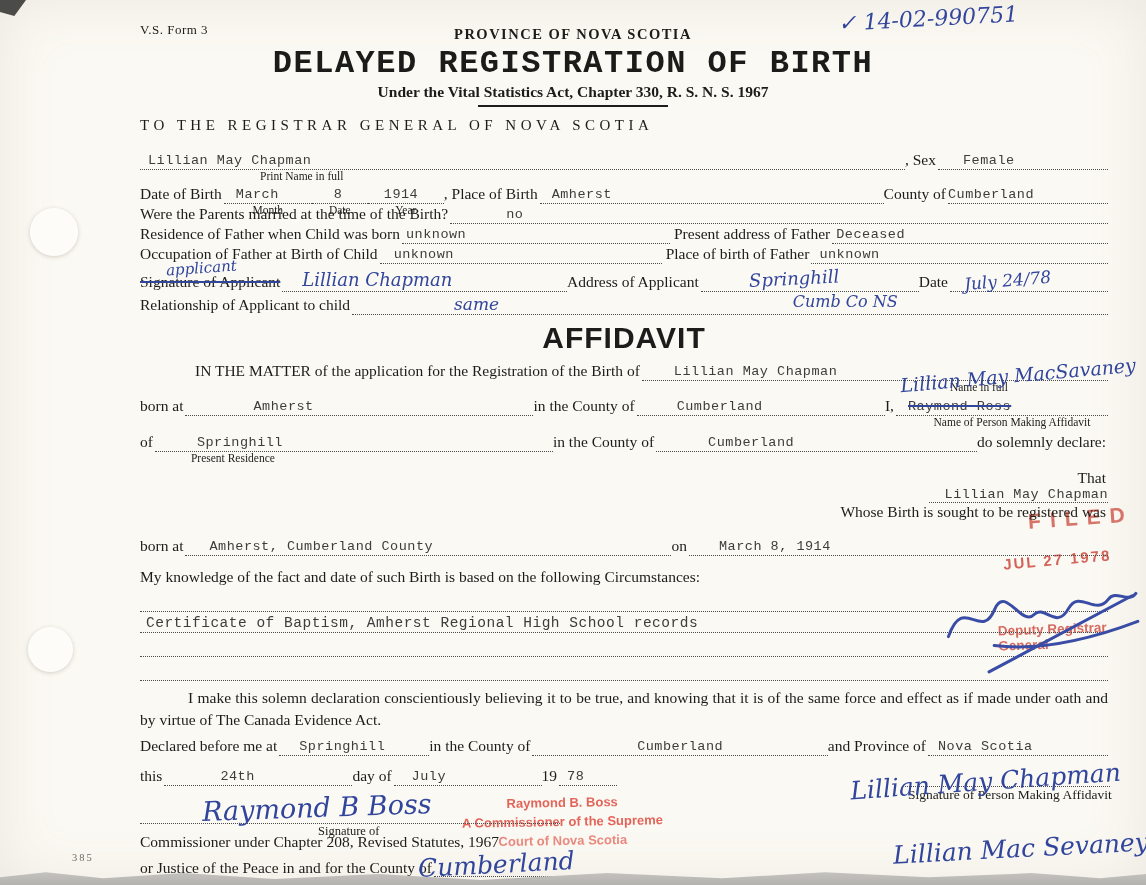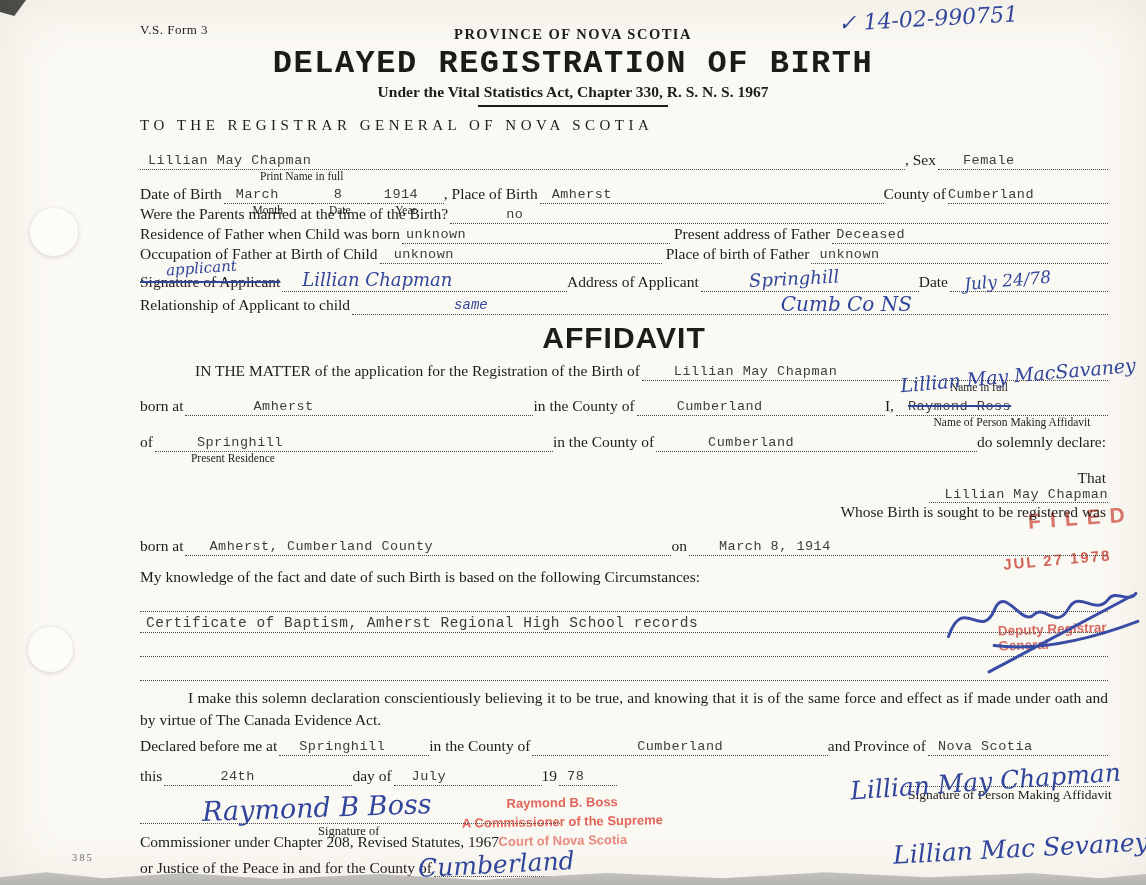--- a/index.html
+++ b/index.html
@@ -164,32 +164,32 @@
       <span class="lbl" style="position:relative;">
         <span class="strikeblue">Signature of Applicant</span>
         <span class="hw" style="position:absolute;top:-14px;left:26px;font-size:15px;transform:rotate(-4deg);">applicant</span>
       </span>
       <span class="fill">
         <span class="hw" style="font-size:18px;padding-left:20px;">Lillian Chapman</span>
       </span>
       <span class="lbl">Address of Applicant</span>
       <span class="fill fx" style="width:218px;">
         <span class="hw" style="font-size:18px;padding-left:48px;transform:rotate(-3deg);">Springhill</span>
-        <span class="sub hw" style="left:80px;font-size:20px;">Cumb Co NS</span>
+        <span class="sub hw" style="left:92px;font-size:16px;">Cumb Co NS</span>
       </span>
       <span class="lbl">Date</span>
       <span class="fill fx" style="width:158px;">
         <span class="hw" style="font-size:17px;padding-left:14px;transform:rotate(-5deg);">July 24/78</span>
       </span>
     </div>
 
     <div class="row" style="margin-top:3px;">
       <span class="lbl">Relationship of Applicant to child</span>
       <span class="fill">
-        <span class="hw" style="font-size:14px;padding-left:102px;font-family:Liberation Mono, monospace;">same</span>
+        <span class="hw" style="font-size:17px;padding-left:102px;">same</span>
       </span>
     </div>
 
     <div style="text-align:center;margin-top:6px;font-family:'Liberation Sans',sans-serif;font-size:30px;font-weight:700;letter-spacing:1px;">AFFIDAVIT</div>
 
     <div class="row" style="margin-top:6px;">
       <span class="lbl" style="margin-left:55px;">IN THE MATTER of the application for the Registration of the Birth of</span>
       <span class="fill">
         <span class="val" style="padding-left:32px;">Lillian May Chapman</span>
         <span class="sub" style="right:100px;">Name in full</span>

